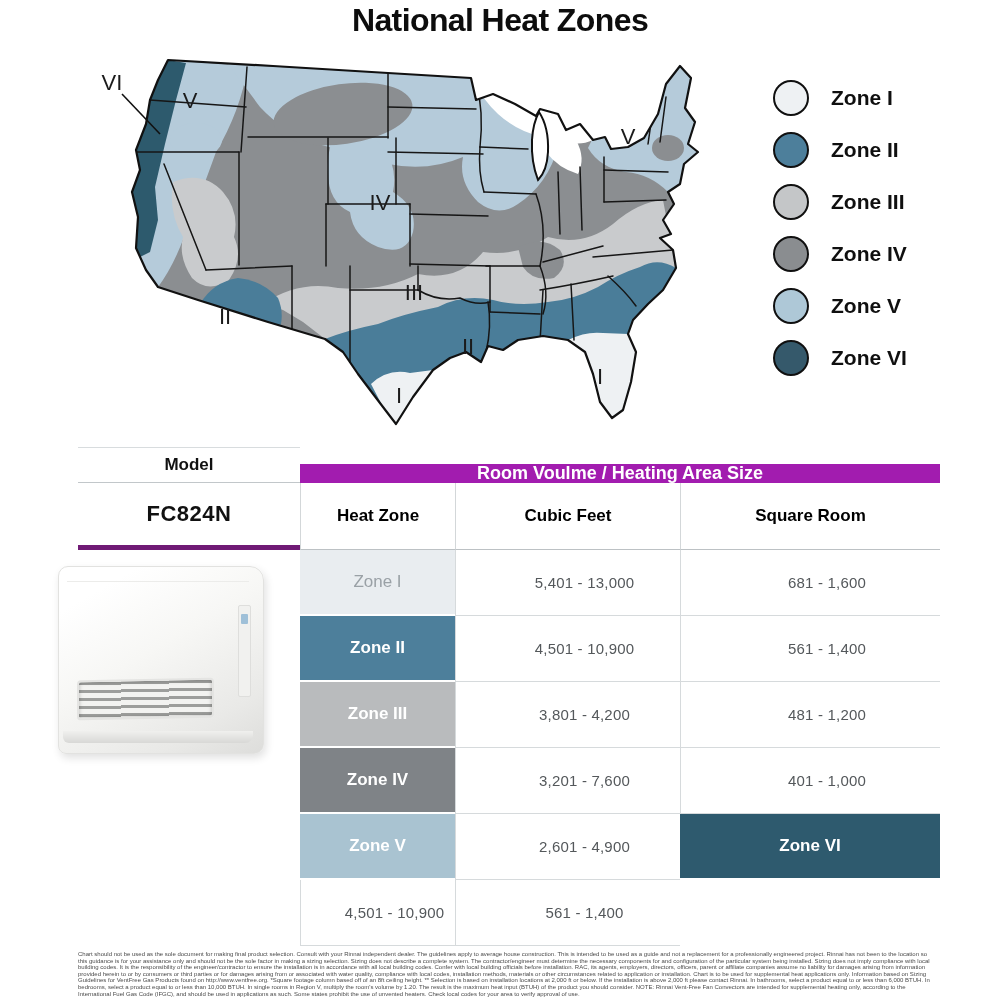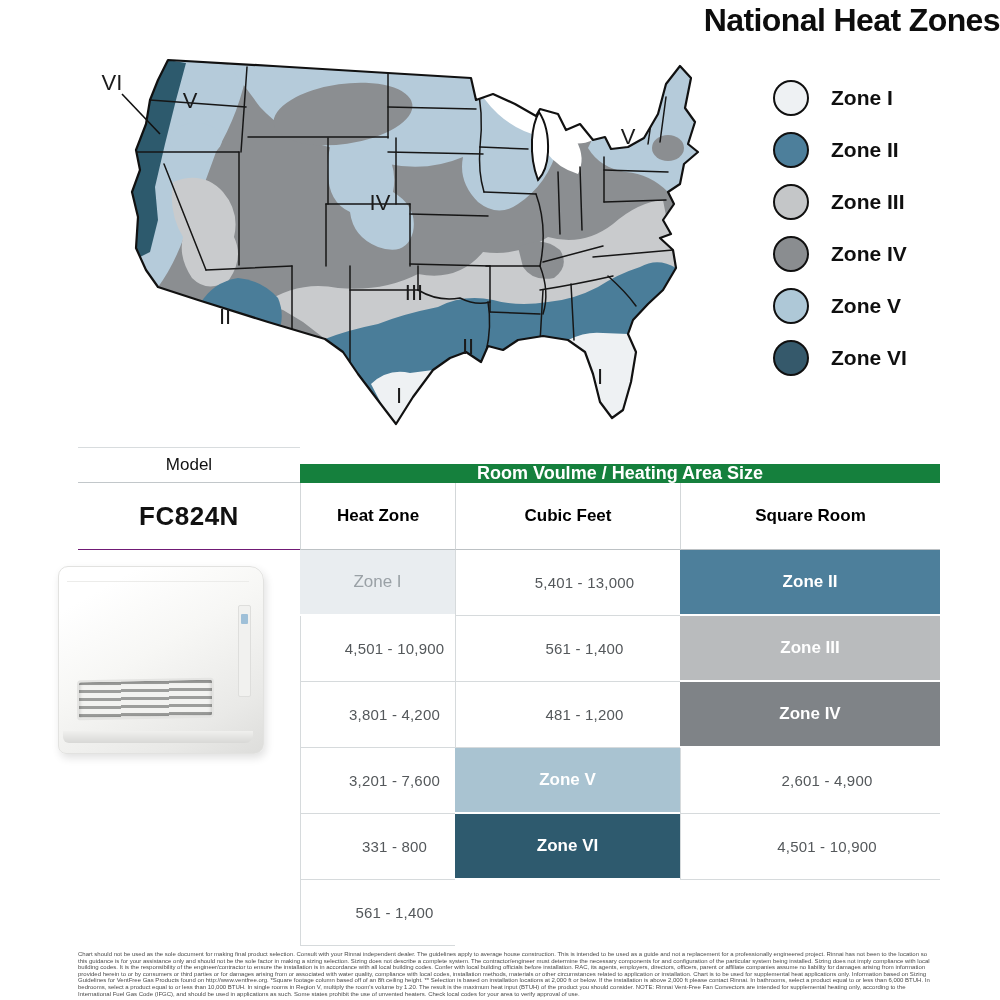--- a/index.html
+++ b/index.html
@@ -5,21 +5,21 @@
   * { margin:0; padding:0; box-sizing:border-box; }
   html,body { background:#ffffff; }
   body {
     width:1000px; height:1000px; position:relative;
     font-family:"Liberation Sans", sans-serif; color:#111;
     overflow:hidden;
   }
   
   .page-title {
     position:absolute; top:2px; left:0; right:0;
-    text-align:right; font-size:32px; font-weight:800;
+    text-align:center; font-size:32px; font-weight:800;
     letter-spacing:-0.6px; color:#0d0d0d;
   }
   
   .map-wrap { position:absolute; left:88px; top:52px; width:690px; height:395px; }
   .map-wrap svg { width:100%; height:100%; display:block; }
   .map-label { font-size:22px; fill:#1b1b1b; font-family:"Liberation Sans",sans-serif; }
   
   .legend { position:absolute; left:773px; top:80px; }
   .legend-item { display:flex; align-items:center; height:36px; margin-bottom:16px; }
   .legend-swatch {
@@ -30,31 +30,31 @@
   
   .sizing-table {
     position:absolute; left:78px; top:447px; width:862px;
     display:grid;
     grid-template-columns:222px 155px 225px 260px;
     grid-template-rows:36px 67px repeat(6,66px);
   }
   .cell { display:flex; align-items:center; justify-content:center; }
   .model-header {
     grid-column:1; grid-row:1;
-    font-weight:400; font-size:17px;
+    font-weight:700; font-size:17px;
     border-top:1px solid #d8dcde; border-bottom:1px solid #c2c7ca;
   }
   .group-header {
     grid-column:2 / span 3; grid-row:1;
     color:#ffffff; font-weight:700; font-size:18px;
   }
   .model-value {
     grid-column:1; grid-row:2;
-    font-weight:700; font-size:26px; letter-spacing:0.5px;
-    border-bottom:1px solid #701a75;
+    font-weight:700; font-size:22px; letter-spacing:0.5px;
+    border-bottom:5px solid #701a75;
   }
   .col-header {
     font-weight:700; font-size:17px; color:#000000;
     border-bottom:1px solid #bcc1c4; border-left:1px solid #d3d7d9;
     background:#fff;
   }
   .zone-cell { font-weight:700; font-size:17px; border-bottom:2px solid #ffffff; }
   .zone-cell.zone-1 { font-weight:400; }
   .data-cell {
     font-size:15px; color:#54585b;
@@ -224,46 +224,47 @@
     <span class="legend-label">Zone V</span>
   </div>
   <div class="legend-item">
     <span class="legend-swatch" style="background: rgb(53, 89, 107);"></span>
     <span class="legend-label">Zone VI</span>
   </div>
 </div>
 
 <div class="sizing-table">
   <div class="cell model-header">Model</div>
-  <div class="cell group-header" id="groupHeader" style="background: #15803d; margin-top: 17px;">Room Voulme / Heating Area Size</div>
+  <div class="cell group-header" id="groupHeader" style="background: #a21caf; margin-top: 17px;">Room Voulme / Heating Area Size</div>
 
   <div class="cell model-value">FC824N</div>
   <div class="cell col-header">Heat Zone</div>
   <div class="cell col-header">Cubic Feet</div>
   <div class="cell col-header">Square Room</div>
 
   <div class="left-spacer"></div>
 
   <div class="cell zone-cell zone-1" style="background: rgb(233, 237, 240); color: rgb(154, 161, 166);">Zone I</div>
   <div class="cell data-cell">5,401 - 13,000</div>
+  <div class="cell data-cell">681 - 1,600</div>
 
   <div class="cell zone-cell" style="background: rgb(77, 127, 155); color: rgb(255, 255, 255);">Zone II</div>
   <div class="cell data-cell">4,501 - 10,900</div>
   <div class="cell data-cell">561 - 1,400</div>
 
   <div class="cell zone-cell" style="background: rgb(185, 187, 189); color: rgb(255, 255, 255);">Zone III</div>
   <div class="cell data-cell">3,801 - 4,200</div>
   <div class="cell data-cell">481 - 1,200</div>
 
   <div class="cell zone-cell" style="background: rgb(127, 131, 135); color: rgb(255, 255, 255);">Zone IV</div>
   <div class="cell data-cell">3,201 - 7,600</div>
+  <div class="cell data-cell">401 - 1,000</div>
 
   <div class="cell zone-cell" style="background: rgb(169, 195, 209); color: rgb(255, 255, 255);">Zone V</div>
   <div class="cell data-cell">2,601 - 4,900</div>
-  <div class="cell data-cell">331 - 800</div>
 
   <div class="cell zone-cell" style="background: rgb(46, 90, 110); color: rgb(255, 255, 255);">Zone VI</div>
   <div class="cell data-cell">4,501 - 10,900</div>
   <div class="cell data-cell">561 - 1,400</div>
 </div>
 
 <div class="heater">
   <div class="heater-body">
     <div class="heater-top-seam"></div>
     <div class="heater-grille"></div>

